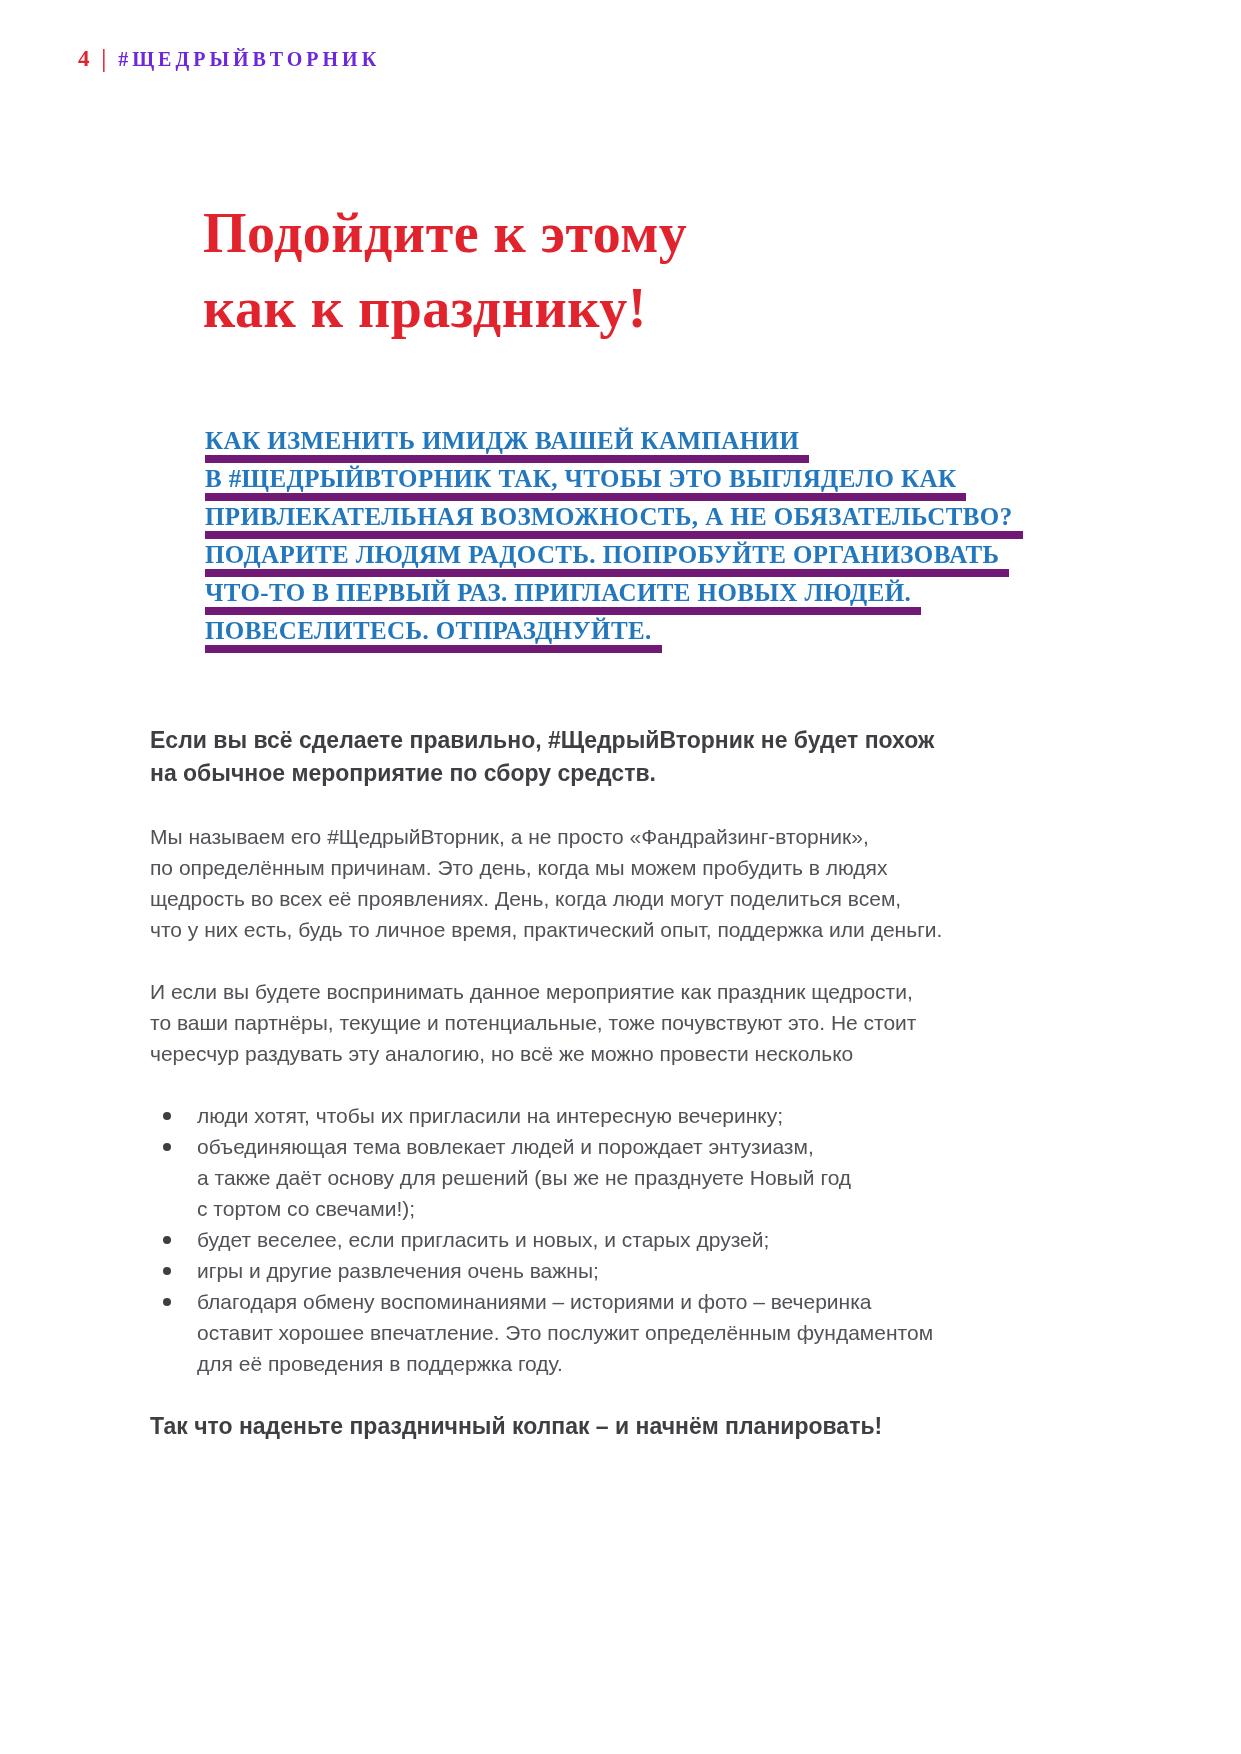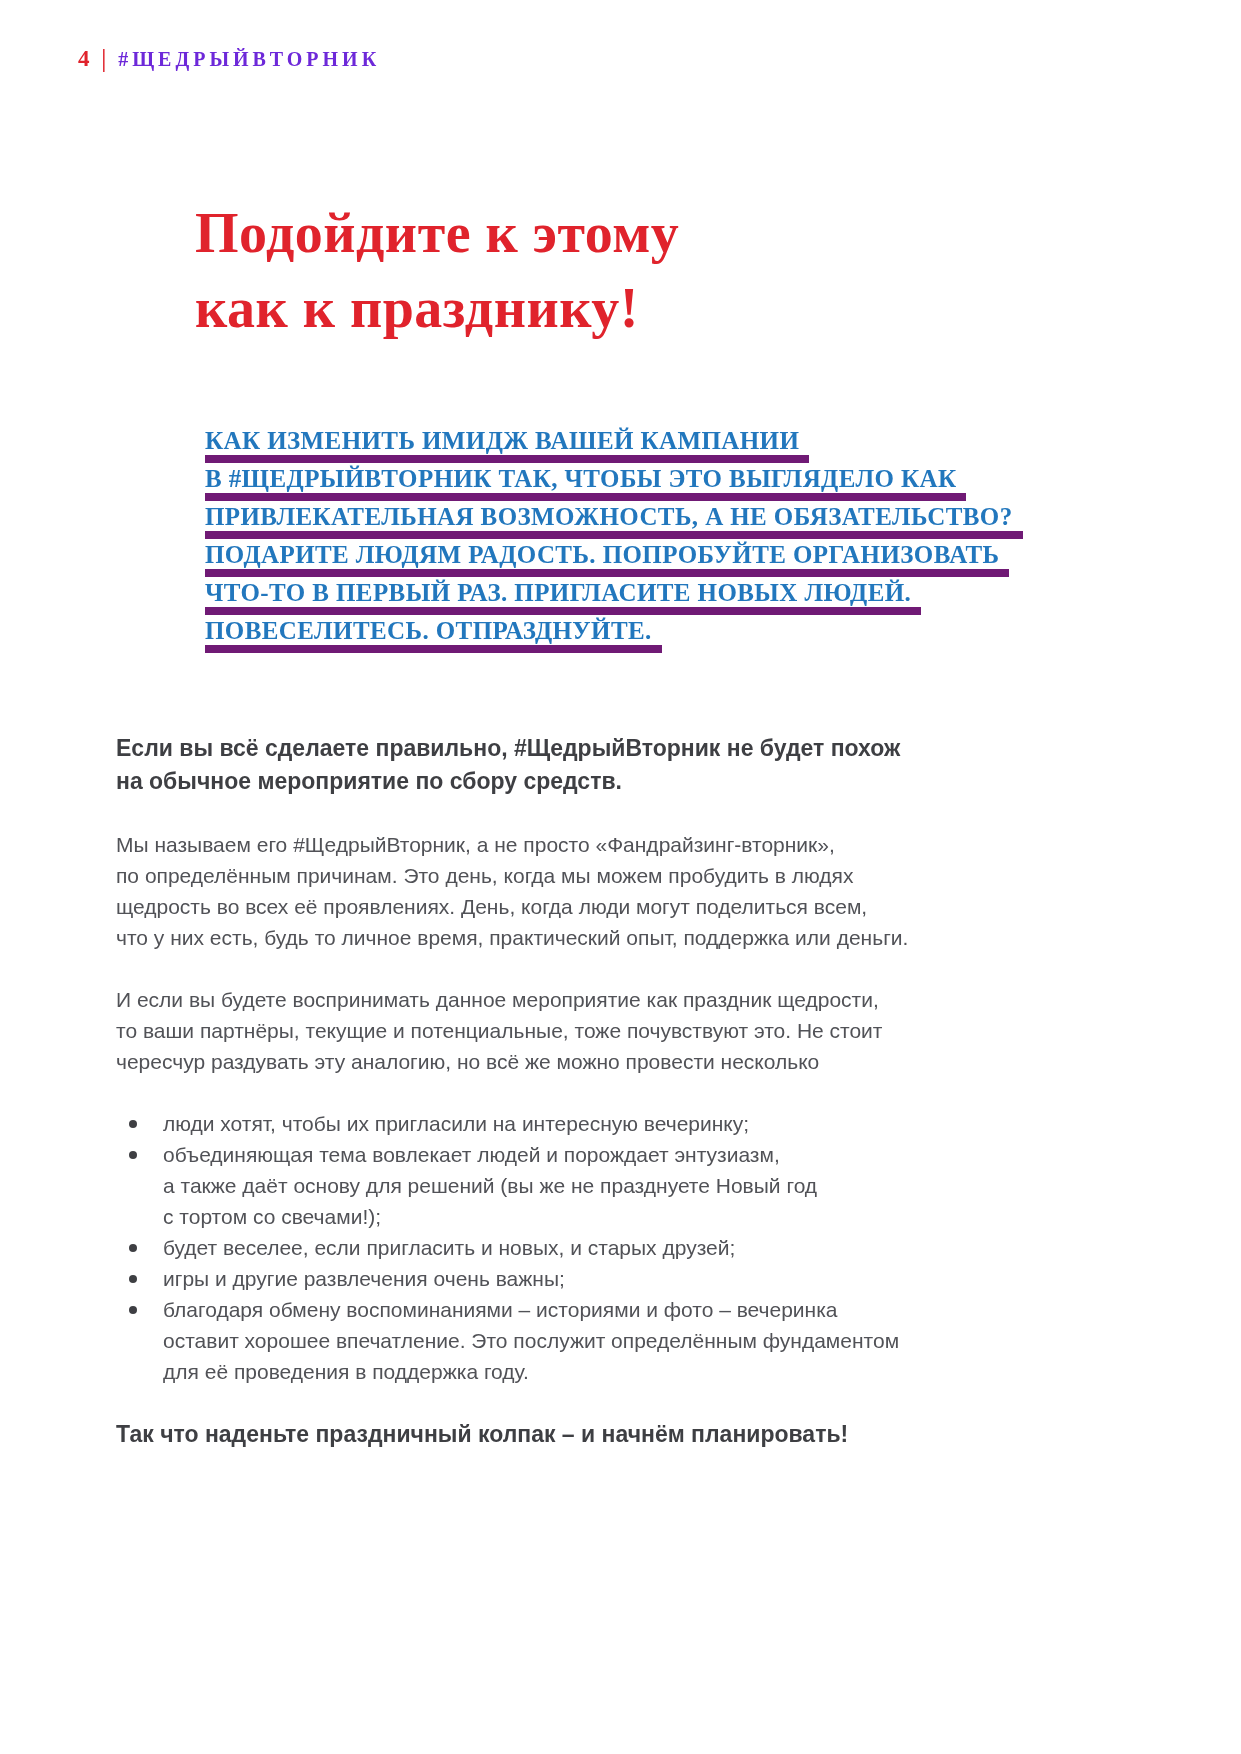--- a/index.html
+++ b/index.html
@@ -18,21 +18,21 @@
     font-family:"Liberation Serif",serif;
   }
   .page-num{color:#e0232c;font-size:23px;font-weight:700;}
   .page-sep{color:#e0232c;font-size:21px;font-weight:700;transform:scaleY(1.15);}
   .page-brand{
     color:#6d28d9;font-size:20px;font-weight:700;
     letter-spacing:4px;
   }
   
   .title{
-    position:absolute;left:195px;top:196px;margin:0;
+    position:absolute;left:203px;top:196px;margin:0;
     font-family:"Liberation Serif",serif;
     color:#e0232c;font-size:56px;font-weight:700;
     line-height:75px;letter-spacing:.5px;
   }
   .title span{display:block;}
   
   .lead{
     position:absolute;left:205px;top:428px;
     font-family:"Liberation Serif",serif;
     color:#2277bd;font-size:25px;font-weight:700;
@@ -41,22 +41,22 @@
   .lead-line{
     display:table;
     line-height:25px;
     padding:0 10px 2px 0;
     border-bottom:8px solid #701a75;
     margin-bottom:3px;
     white-space:nowrap;
   }
   
   .body-col{
-    position:absolute;left:116px;top:724px;
-    color:#515257;font-size:21px;line-height:31px;margin-top:8px;
+    position:absolute;left:150px;top:724px;
+    color:#515257;font-size:21px;line-height:31px;
   }
   .body-col p{margin:0 0 31px 0;}
   .line{display:block;white-space:nowrap;}
   .bold{color:#3e3f43;font-weight:700;font-size:23px;line-height:33px;}
   ul.bullets{list-style:none;margin:0 0 31px 0;padding:0;}
   ul.bullets li{position:relative;padding-left:47px;}
   ul.bullets li .dot{
     position:absolute;left:13px;top:12px;
     width:8px;height:8px;border-radius:50%;
     background:#3e3f43;

